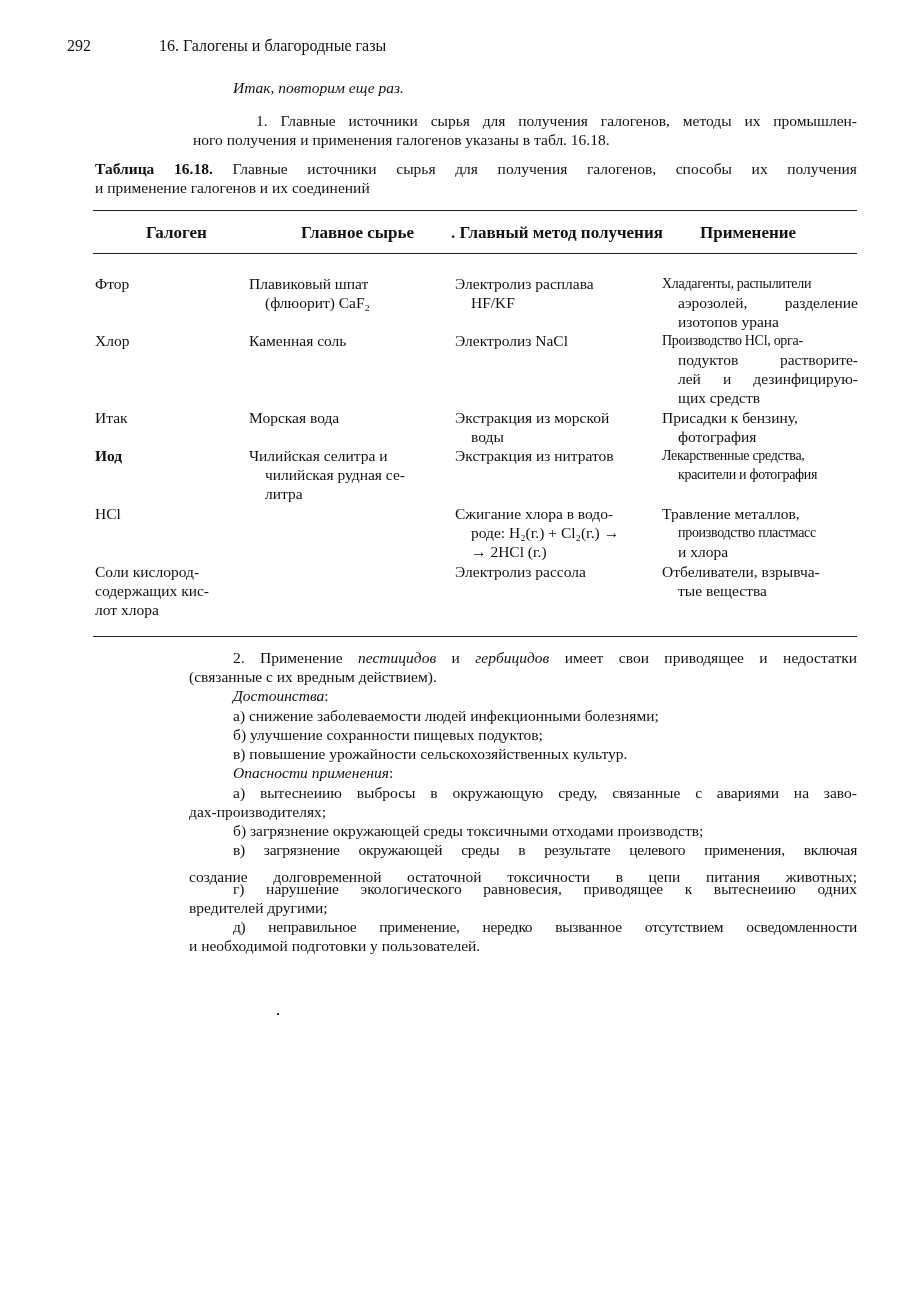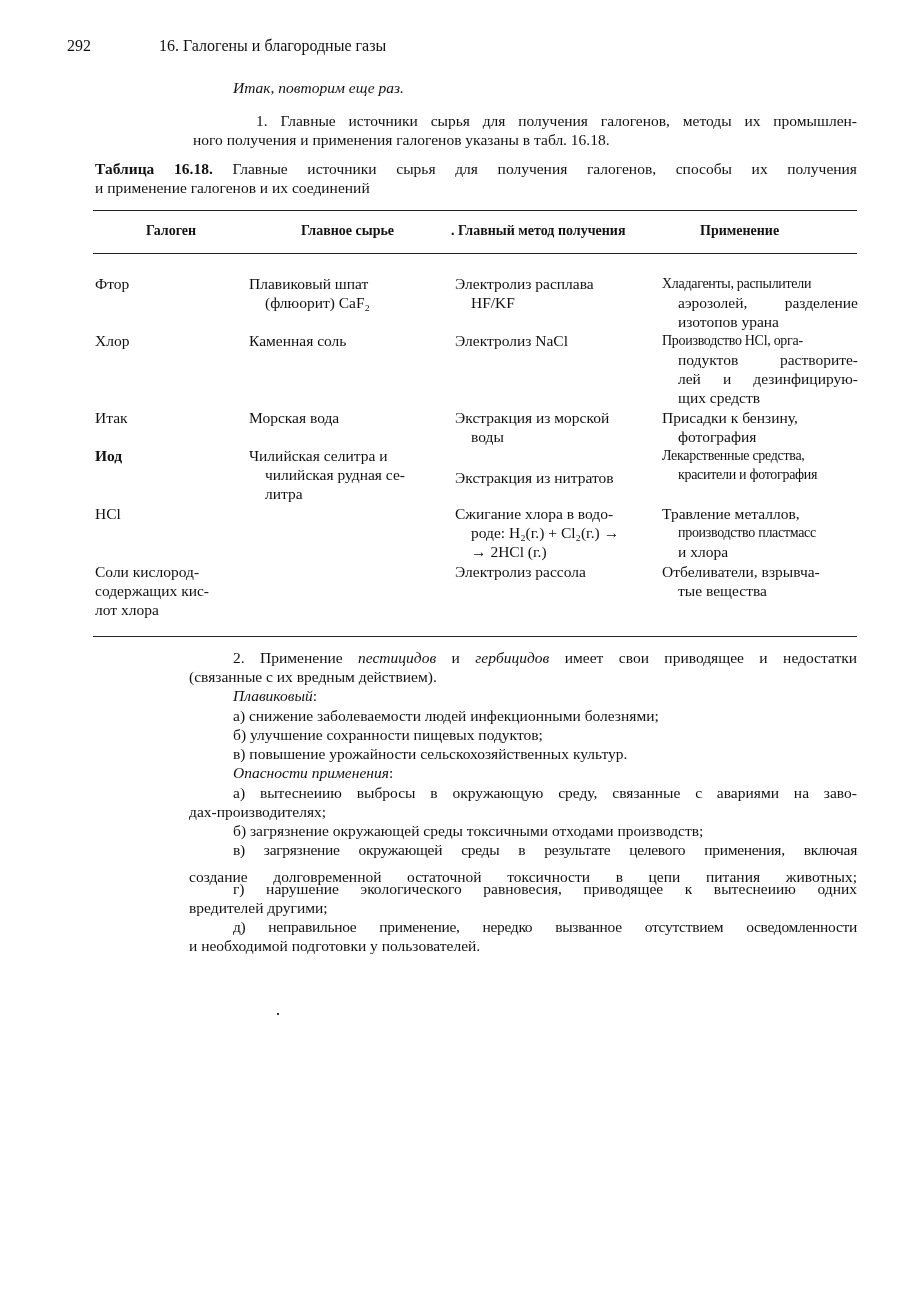--- a/index.html
+++ b/index.html
@@ -24,21 +24,21 @@
   #p1-l2 { left: 193px; top: 130px; }
 
   #caption-l1 { left: 95px; top: 159px; width: 762px; }
   #caption-l2 { left: 95px; top: 178px; }
 
   .rule { position: absolute; left: 93px; width: 764px; height: 0; border-top: 1.4px solid #222; }
   #rule-top { top: 210px; }
   #rule-head { top: 253px; }
   #rule-bottom { top: 636px; }
 
-  .th { position: absolute; top: 223px; font-size: 14px; font-weight: bold; white-space: nowrap; }
+  .th { position: absolute; top: 223px; font-size: 17px; font-weight: bold; white-space: nowrap; }
   #th-0 { left: 146px; }
   #th-1 { left: 301px; }
   #th-2 { left: 451px; }
   #th-3 { left: 700px; }
 
   .cell { position: absolute; font-size: 15.5px; line-height: 19px; }
   .cell .ln { display: block; white-space: nowrap; }
   .cell .ln.ind { padding-left: 16px; }
   .col0 { left: 95px; width: 150px; }
   .col1 { left: 249px; width: 200px; }
@@ -133,21 +133,21 @@
     </div>
     <div>
       <div class="cell col0" style="top: 446px; font-weight: bold;">
         <span class="ln">Иод</span>
       </div>
       <div class="cell col1" style="top: 446px;">
         <span class="ln">Чилийская селитра и</span>
         <span class="ln ind">чилийская рудная се-</span>
         <span class="ln ind">литра</span>
       </div>
-      <div class="cell col2" style="top: 446px; margin-top: 22px;">
+      <div class="cell col2" style="top: 446px;">
         <span class="ln">Экстракция из нитратов</span>
       </div>
       <div class="cell col3" style="top: 446px;">
         <span class="ln sm">Лекарственные средства,</span>
         <span class="ln ind sm">красители и фотография</span>
       </div>
     </div>
     <div>
       <div class="cell col0" style="top: 504px;">
         <span class="ln">HCl</span>
@@ -177,21 +177,21 @@
       <div class="cell col3" style="top: 562px;">
         <span class="ln">Отбеливатели, взрывча-</span>
         <span class="ln ind">тые вещества</span>
       </div>
     </div>
   </div>
 
 <div class="body-line ind1 full-ind" style="top:648px"><span>2. Применение </span><span class="it">пестицидов</span><span> и </span><span class="it">гербицидов</span><span> имеет свои приводящее и недостатки</span></div>
 <div class="body-line ind0" style="top:667px">(связанные с их вредным действием).</div>
 
-<div class="body-line ind1" style="top:686px"><span class="it">Плавиковый</span><span>:</span></div>
+<div class="body-line ind1" style="top:686px"><span class="it">Достоинства</span><span>:</span></div>
 <div class="body-line ind1" style="top:706px">а) снижение заболеваемости людей инфекционными болезнями;</div>
 <div class="body-line ind1" style="top:725px">б) улучшение сохранности пищевых подуктов;</div>
 <div class="body-line ind1" style="top:744px">в) повышение урожайности сельскохозяйственных культур.</div>
 
 <div class="body-line ind1" style="top:763px"><span class="it">Опасности применения</span><span>:</span></div>
 <div class="body-line ind1 full-ind" style="top:783px">а) вытеснеиию выбросы в окружающую среду, связанные с авариями на заво-</div>
 <div class="body-line ind0" style="top:802px">дах-производителях;</div>
 <div class="body-line ind1" style="top:821px">б) загрязнение окружающей среды токсичными отходами производств;</div>
 <div class="body-line ind1 full-ind sm" style="top:840px">в) загрязнение окружающей среды в результате целевого применения, включая</div>
 <div class="body-line ind0 full" style="top:859px">создание долговременной остаточной токсичности в цепи питания животных;</div>

